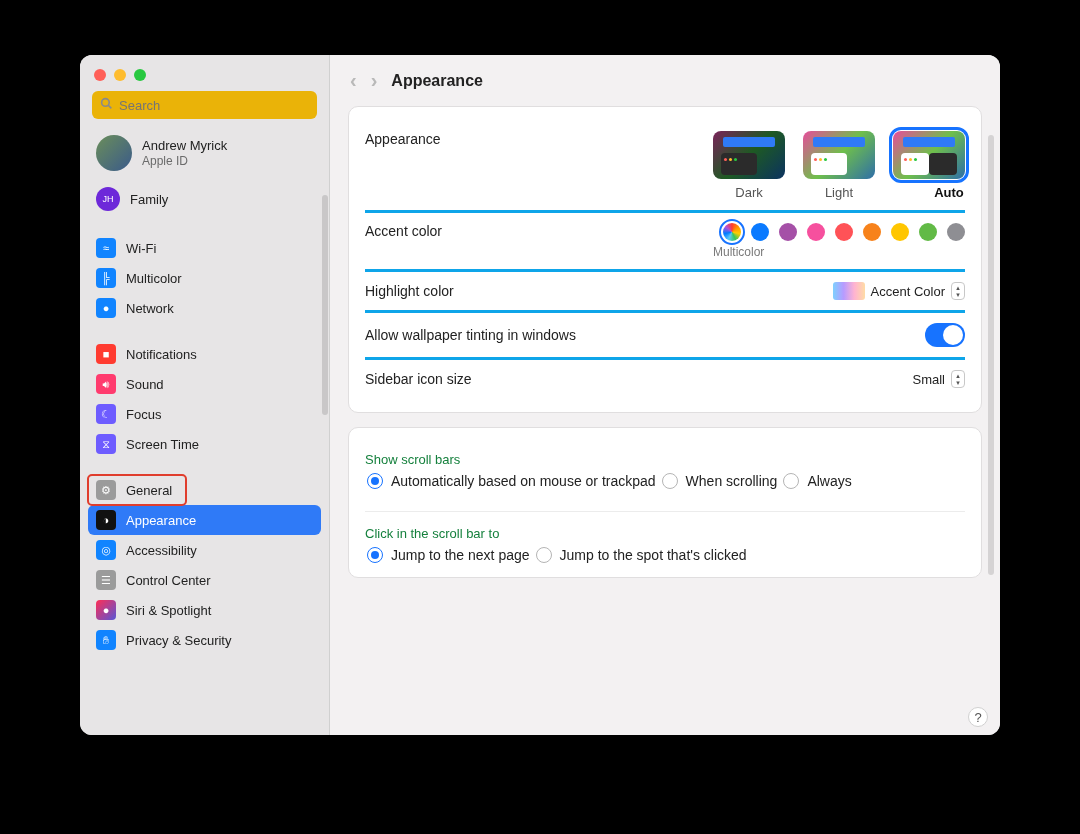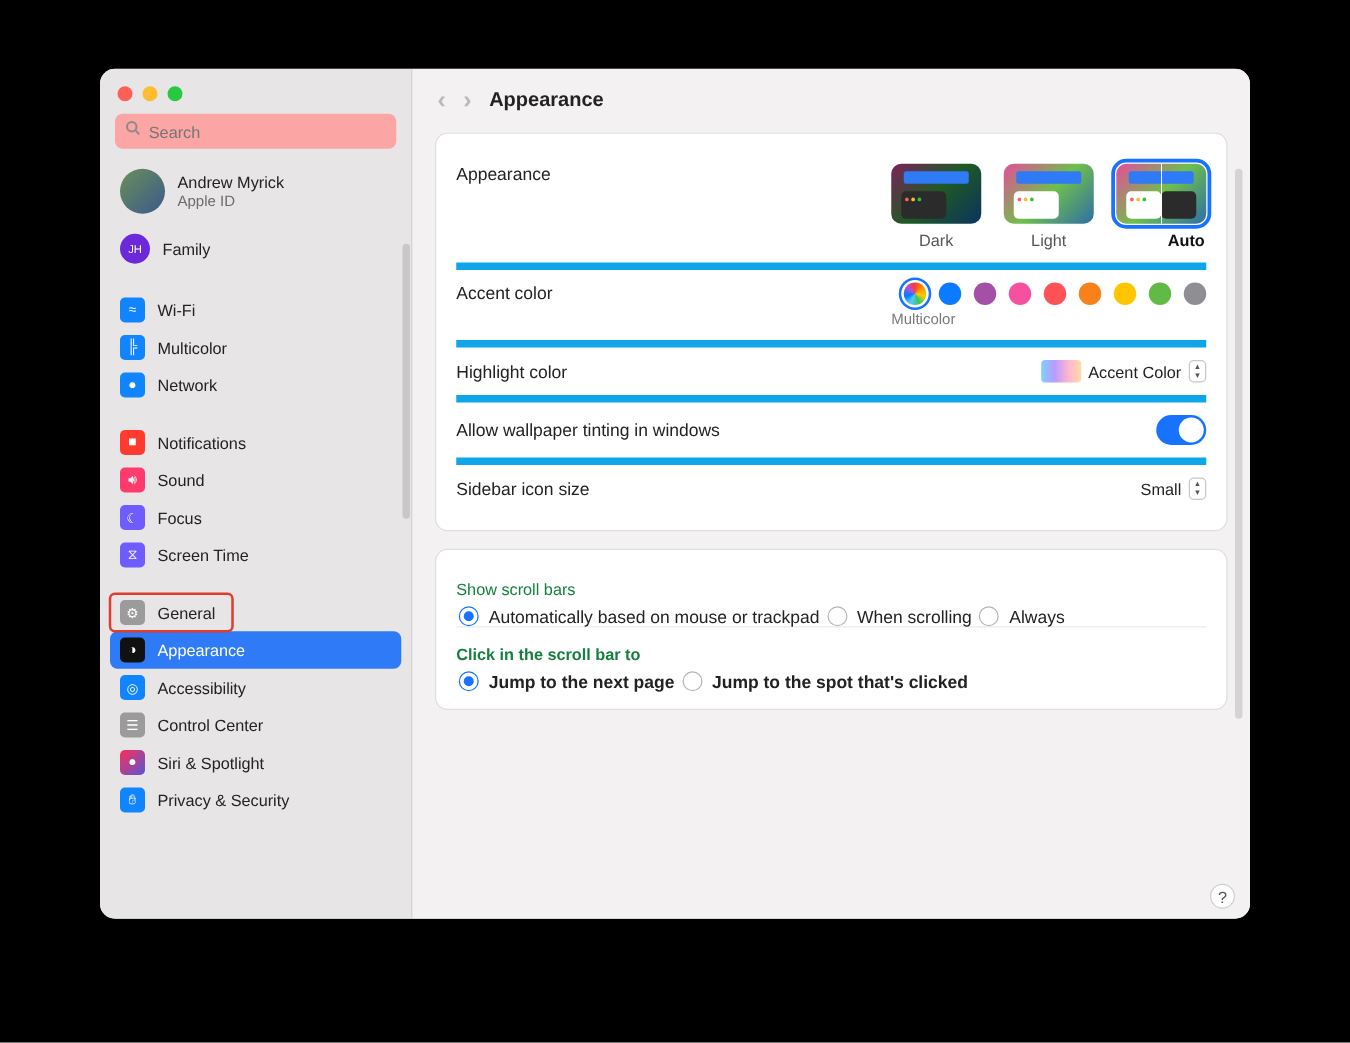--- a/index.html
+++ b/index.html
@@ -13,21 +13,21 @@
     width: 250px; height: 100%; background: #e7e5e6; display: flex; flex-direction: column;
     border-right: 1px solid #d0d0d0; flex-shrink: 0;
   }
   .traffic { display: flex; gap: 8px; padding: 14px 14px 10px 14px; }
   .traffic span { width: 12px; height: 12px; border-radius: 50%; display: inline-block; }
   .tl-close { background: #ff5f57; }
   .tl-min { background: #febc2e; }
   .tl-max { background: #28c840; }
   .search-wrap { padding: 0 12px 10px 12px; }
   .search {
-    display: flex; align-items: center; background: #fca5a5; border-radius: 6px;
+    display: flex; align-items: center; background: #eab308; border-radius: 6px;
     padding: 5px 8px; gap: 6px; color: #8a8a8a;
   }
   .search input {
     border: none; background: transparent; outline: none; font-size: 13px; width: 100%; color: #444;
   }
   .side-scroll { flex: 1; overflow-y: auto; padding: 0 8px 10px 8px; }
   .user-row { display: flex; align-items: center; gap: 10px; padding: 6px 8px; border-radius: 6px; }
   .avatar { width: 36px; height: 36px; border-radius: 50%; background: linear-gradient(135deg,#6b8e5a,#3a5a8a); flex-shrink:0; }
   .avatar-sm { width: 24px; height:24px; border-radius:50%; background:#6d28d9; color:#fff; font-size:9px; display:flex; align-items:center; justify-content:center; flex-shrink:0;}
   .user-text { line-height: 1.2; }
@@ -51,21 +51,21 @@
 
   .scrollbar-sb { position:absolute; left:242px; top:140px; width:6px; height:220px; background:#c9c7c8; border-radius:3px;}
 
   .main { flex:1; display:flex; flex-direction:column; background:#f3f1f2; }
   .main-header { display:flex; align-items:center; gap:14px; padding:14px 20px; }
   .nav-arrow { color:#b9b9b9; font-size:20px; font-weight:600; cursor:default; user-select:none;}
   .page-title { font-size:16px; font-weight:700; color:#222; }
   .content { flex:1; overflow-y:auto; padding: 0 18px 18px 18px; display:flex; flex-direction:column; gap:14px;}
   .panel { background:#fff; border:1px solid #e0dedf; border-radius:10px; padding: 14px 16px; }
   .row { display:flex; align-items:center; justify-content:space-between; padding:10px 0;}
-  .row + .row { border-top:6px solid #0ea5e9;}
+  .row + .row { border-top:3px solid #0ea5e9;}
   .row-label { font-size:14px; color:#222; }
   .sublabel { font-size:12px; color:#7a7a7a; text-align:center; margin-top:4px;}
 
   .appearance-tiles { display:flex; gap:18px; }
   .tile-wrap { display:flex; flex-direction:column; align-items:center;}
   .tile { width:72px; height:48px; border-radius:8px; position:relative; overflow:hidden; }
   .tile.selected { outline:3px solid #1773ff; outline-offset:1px;}
   .tile-bg-light{background:linear-gradient(135deg,#e74c9b,#6fbf4b 50%,#2e6ea8);}
   .tile-bg-dark{background:linear-gradient(135deg,#7a235a,#1e5a23 50%,#0b3260);}
   .tile .bar{position:absolute;top:6px;left:10px;right:10px;height:10px;background:#2f7af7;border-radius:2px;}
@@ -90,21 +90,21 @@
   .hl-swatch{width:32px;height:18px;border-radius:3px;background:linear-gradient(90deg,#7ed0ff,#b79bff,#ffb3d1,#ffdca5);}
   .toggle{width:40px;height:24px;border-radius:12px;background:#1773ff;position:relative;}
   .toggle::after{content:"";position:absolute;right:2px;top:2px;width:20px;height:20px;border-radius:50%;background:#fff;}
 
   .radio-group { display:flex; flex-direction:row; gap:6px; margin-top:6px; margin-left:2px;}
   .radio-row { display:flex; align-items:center; gap:8px; font-size:14px; color:#222;}
   .radio { width:16px; height:16px; border-radius:50%; border:1px solid #b5b5b5; background:#fff; position:relative; flex-shrink:0;}
   .radio.checked{border-color:#1773ff;}
   .radio.checked::after{content:"";position:absolute;inset:3px;border-radius:50%;background:#1773ff;}
   .section-title { font-size:13px; color:#15803d; padding-top:10px;}
-  .panel .block + .block { border-top:1px solid #ececec; margin-top:0; padding-top:4px;font-weight:bold;}
+  .panel .block + .block { border-top:1px solid #ececec; margin-top:22px; padding-top:4px;}
   .scrollbar-main{position:absolute;right:6px;top:80px;width:6px;height:440px;background:#d5d3d4;border-radius:3px;}
   .help-btn{position:absolute;right:12px;bottom:8px;width:20px;height:20px;border-radius:50%;background:#fff;border:1px solid #d0d0d0;font-size:13px;color:#555;display:flex;align-items:center;justify-content:center;}
 </style>
 </head>
 <body>
 
 <div class="window">
 
   <div class="sidebar">
     <div class="traffic">

